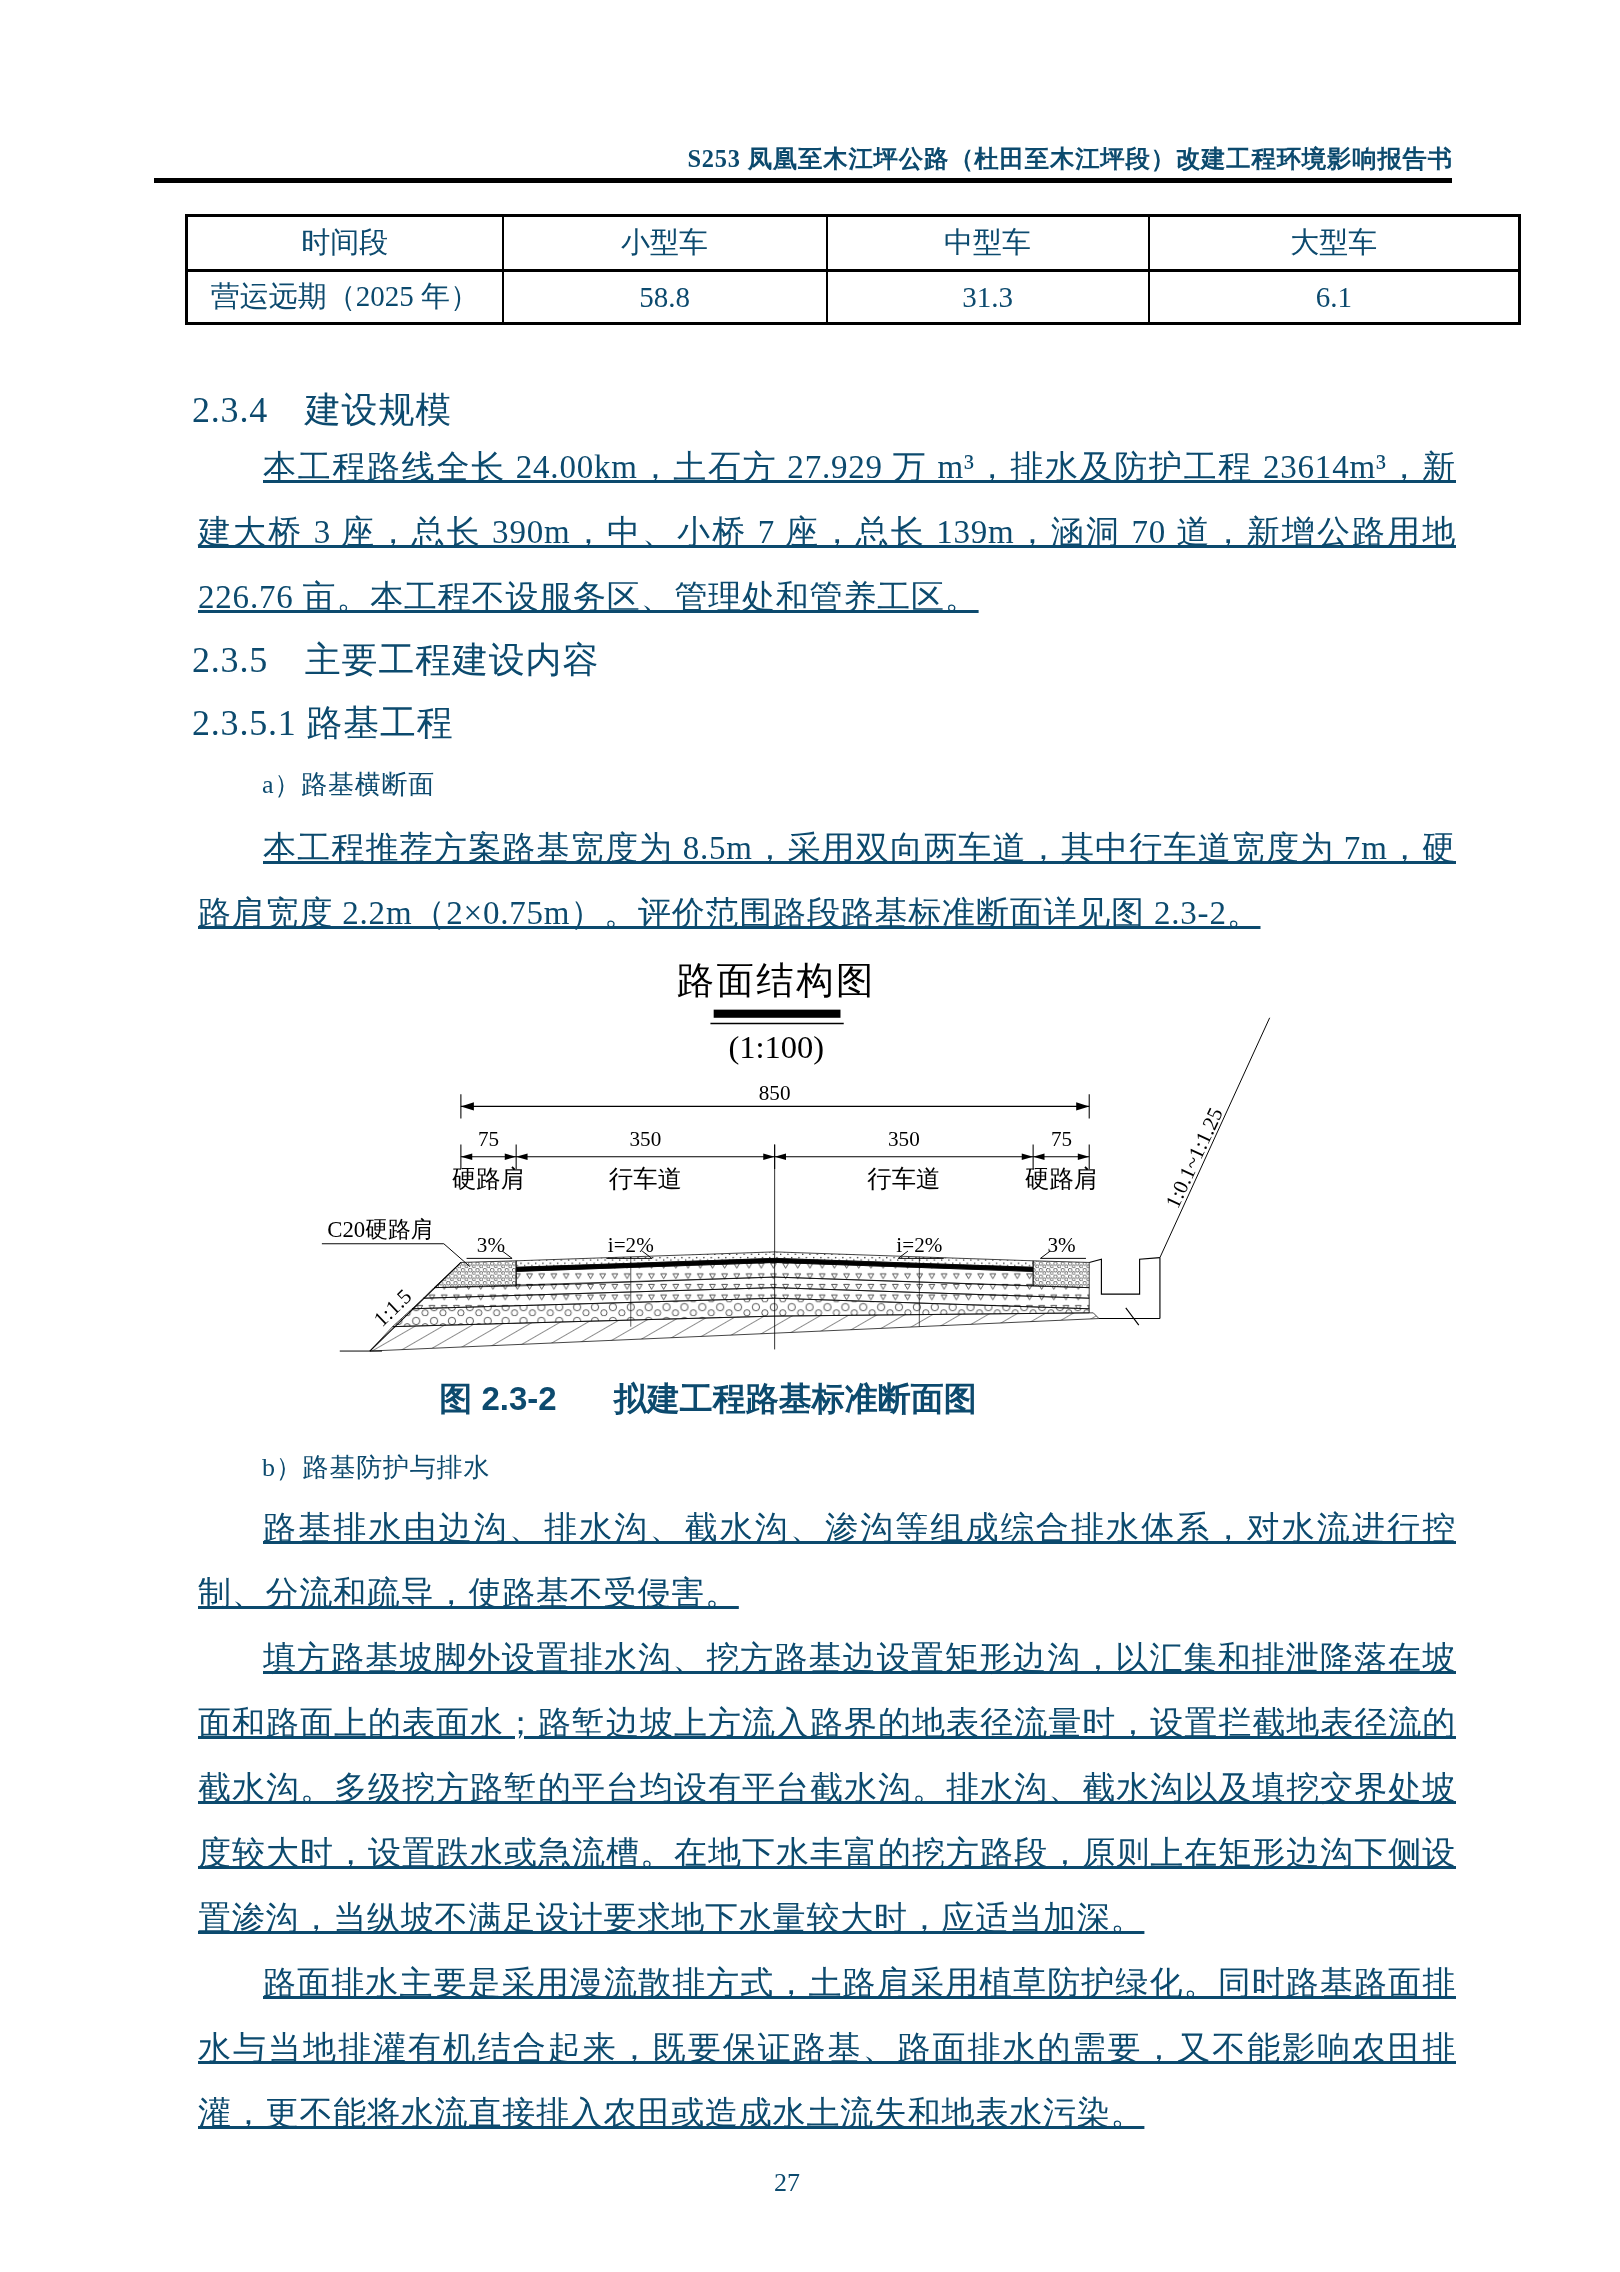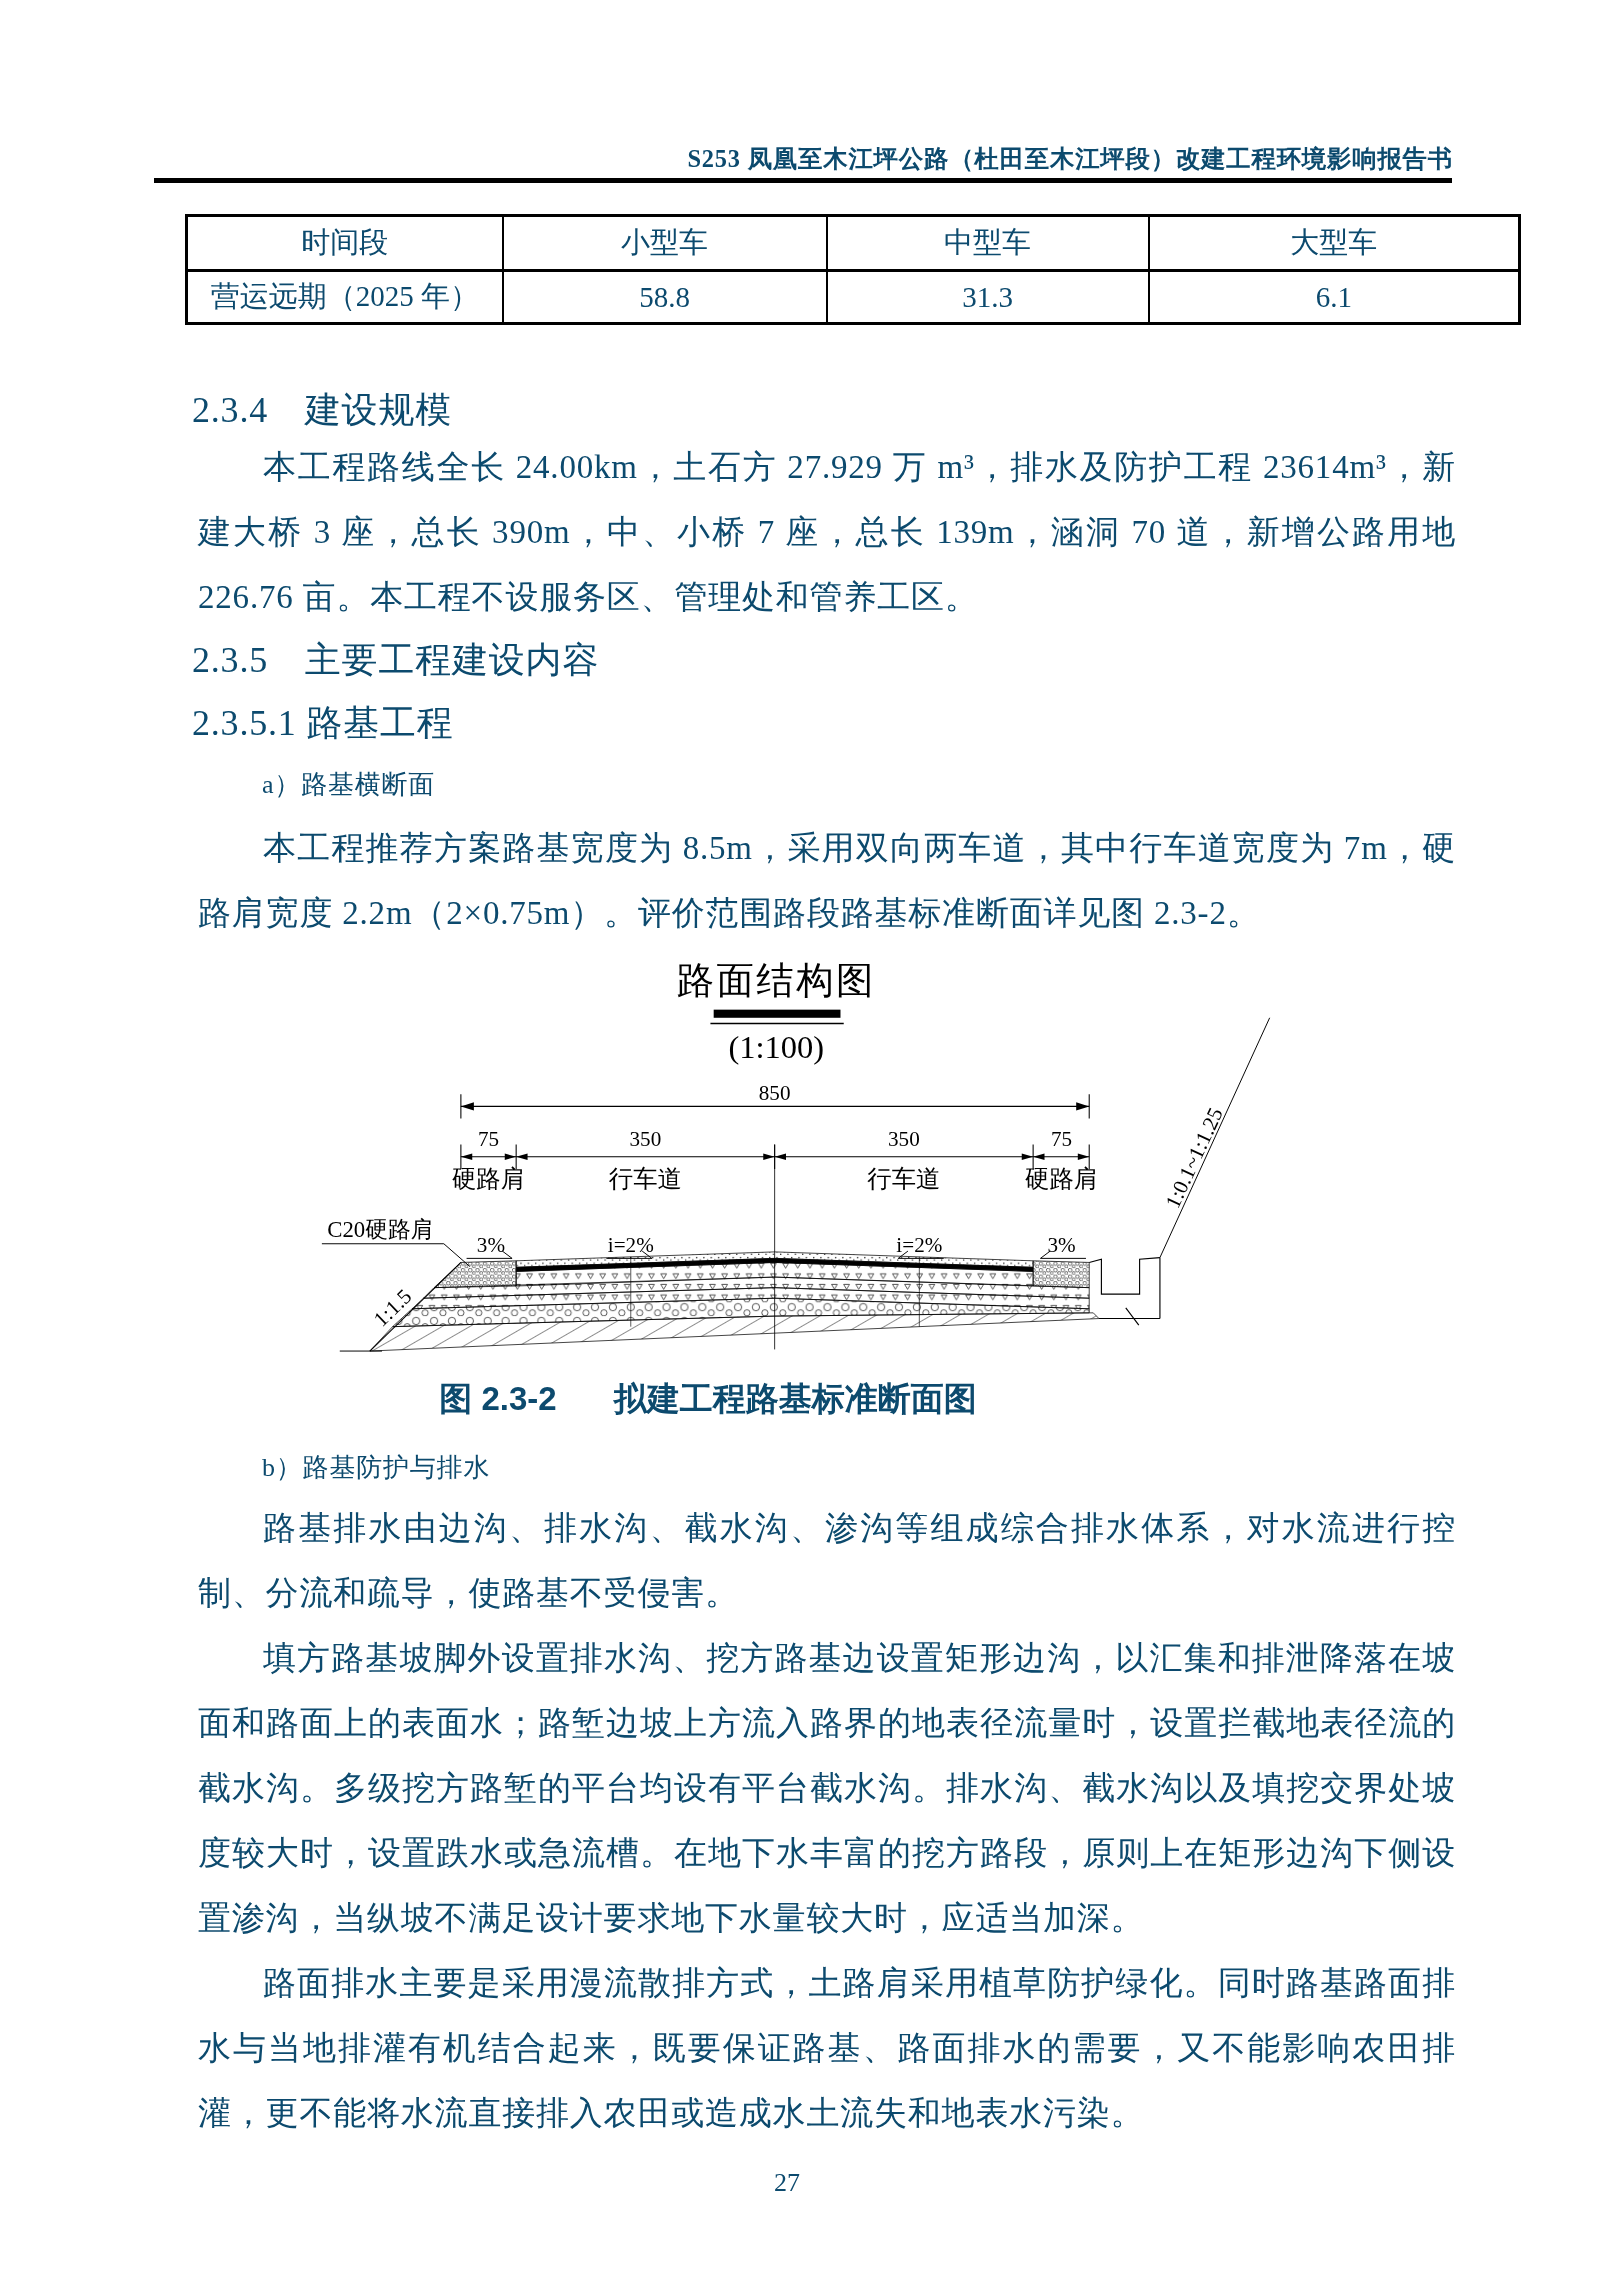--- a/index.html
+++ b/index.html
@@ -42,21 +42,21 @@
     line-height:49px;
   }
   .h-let{
     position:absolute;left:262px;
     font-size:26px;letter-spacing:0.8px;white-space:nowrap;
     line-height:49px;
   }
   .para{
     position:absolute;left:198px;width:1258px;
     font-size:33px;line-height:65px;letter-spacing:0.8px;
-    text-align:justify;text-indent:65px;
+    text-align:justify;text-indent:65px;text-decoration:underline;
   }
   
   .fig-svg{position:absolute;left:0;top:943px;}
   .fig-svg text{font-family:"Liberation Serif","DejaVu Serif",serif;fill:#000;}
   .fig-caption{
     position:absolute;left:0;top:1377px;width:1620px;
     display:flex;justify-content:center;gap:57px;
     transform:translateX(-102px);
     font-family:"Liberation Sans","DejaVu Sans",sans-serif;
     font-weight:700;font-size:33px;line-height:44px;

